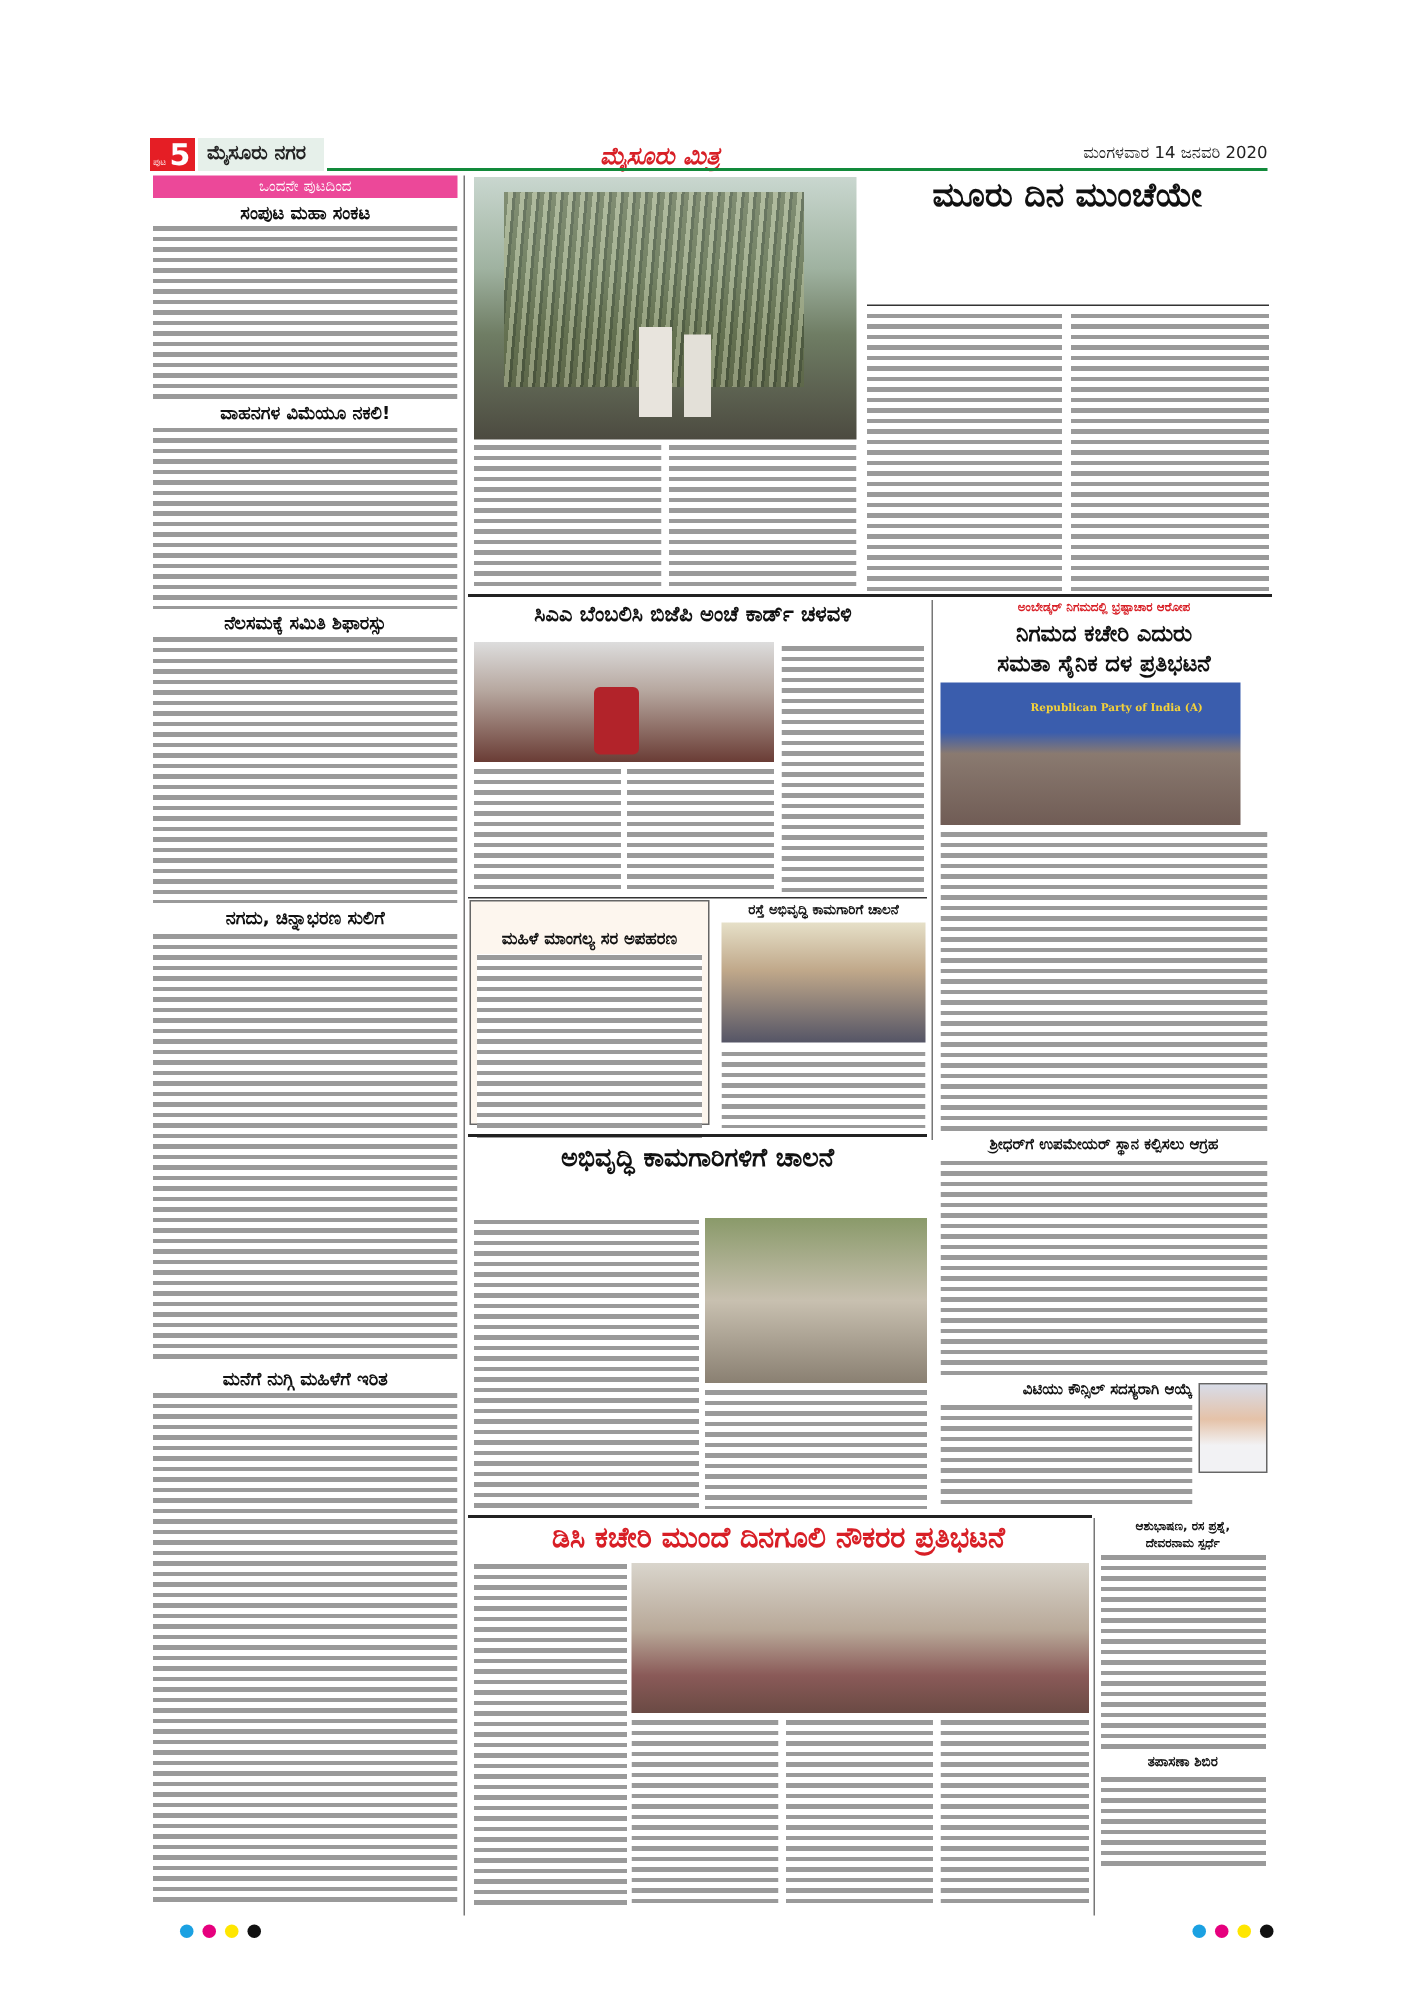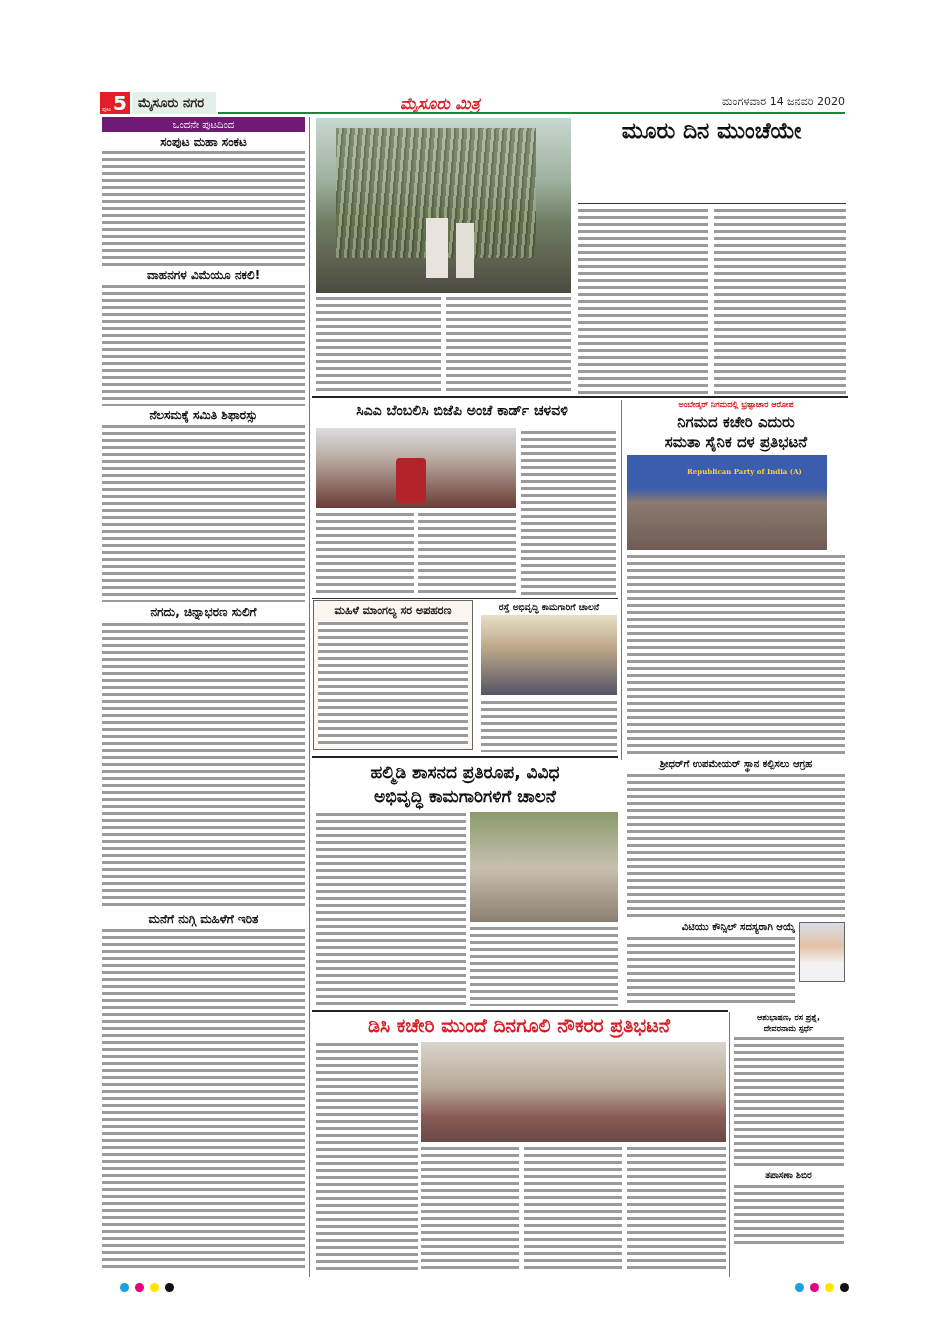--- a/index.html
+++ b/index.html
@@ -5,21 +5,21 @@
   *{box-sizing:border-box;margin:0;padding:0}
   body{width:945px;height:1337px;background:#fff;font-family:"DejaVu Sans",sans-serif;color:#222;position:relative;overflow:hidden}
   .abs{position:absolute}
   .masthead{left:100px;top:92px;width:745px;height:24px}
   .pgbox{position:absolute;left:0;top:0;width:30px;height:22px;background:#e51e25;color:#fff;font-weight:bold;font-size:20px;line-height:22px;text-align:right;padding-right:3px}
   .pgbox small{position:absolute;left:2px;top:6px;font-size:6px;font-weight:normal}
   .section{position:absolute;left:32px;top:0;width:84px;height:22px;background:#e6f0ea;font-size:13px;line-height:22px;padding-left:6px;font-weight:bold}
   .brand{position:absolute;left:300px;top:2px;color:#d81f26;font-weight:bold;font-size:16px;font-style:italic}
   .date{position:absolute;right:0;top:3px;font-size:11px}
   .mast-line{position:absolute;left:118px;top:20px;width:627px;height:2px;background:#128a3b}
-  .bluebar{left:102px;top:117px;width:203px;height:15px;background:#701a75;color:#fff;font-size:10px;text-align:center;line-height:15px}
+  .bluebar{left:102px;top:117px;width:203px;height:15px;background:#ec4899;color:#fff;font-size:10px;text-align:center;line-height:15px}
   .head{font-weight:bold;text-align:center;color:#111}
   .red{color:#d81f26}
   .txt{font-size:5.2px;line-height:7px;color:#555;text-align:justify;overflow:hidden}
   .txt::before{content:"";display:block;height:100%;background:repeating-linear-gradient(#fff 0 1px,#9a9a9a 1px 4px,#fff 4px 7px)}
   .photo{background:#8a8a7a;overflow:hidden}
   .vline{background:#777;width:1px}
   .hline{background:#333;height:1px}
   .dots{display:flex;gap:6px}
   .dot{width:9px;height:9px;border-radius:50%}
   .boxed{border:1px solid #666}
@@ -85,33 +85,32 @@
   <div>ನಿಗಮದ ಕಚೇರಿ ಎದುರು</div>
   <div>ಸಮತಾ ಸೈನಿಕ ದಳ ಪ್ರತಿಭಟನೆ</div>
 </div>
 <div class="abs photo" style="left:627px;top:455px;width:200px;height:95px;background:linear-gradient(180deg,#3a5dad 0%,#3a5dad 35%,#8a7a70 50%,#705c55 100%)">
   <div style="position:absolute;left:60px;top:12px;color:#f4d23a;font-size:7px;font-weight:bold;font-family:'DejaVu Serif',serif">Republican Party of India (A)</div>
 </div>
 <div class="abs txt" style="left:627px;top:554px;width:218px;height:200px"></div>
 
 <div class="abs hline" style="left:312px;top:598px;width:306px"></div>
 <div class="abs boxed" style="left:313px;top:600px;width:160px;height:150px;background:#fdf6ee">
-  <div class="head" style="font-size:11px;padding-top:3px">ಮಹಿಳೆ ಮಾಂಗಲ್ಯ ಸರ ಅಪಹರಣ</div>
+  <div class="head" style="font-size:11px;padding-top:18px">ಮಹಿಳೆ ಮಾಂಗಲ್ಯ ಸರ ಅಪಹರಣ</div>
   <div class="txt" style="margin:4px;height:125px"></div>
 </div>
 <div class="abs head" style="left:478px;top:602px;width:142px;font-size:9px">ರಸ್ತೆ ಅಭಿವೃದ್ಧಿ ಕಾಮಗಾರಿಗೆ ಚಾಲನೆ</div>
 <div class="abs photo" style="left:481px;top:615px;width:136px;height:80px;background:linear-gradient(180deg,#e6e0c8 0%,#c0a88a 40%,#556 100%)"></div>
 <div class="abs txt" style="left:481px;top:700px;width:136px;height:52px"></div>
 
 <div class="abs head" style="left:625px;top:758px;width:222px;font-size:10px">ಶ್ರೀಧರ್‌ಗೆ ಉಪಮೇಯರ್ ಸ್ಥಾನ ಕಲ್ಪಿಸಲು ಆಗ್ರಹ</div>
 <div class="abs txt" style="left:627px;top:773px;width:218px;height:145px"></div>
 
 <div class="abs rule" style="left:312px;top:756px;width:306px"></div>
 <div class="abs head" style="left:312px;top:760px;width:306px;font-size:17px;line-height:24px">
-  <div>ಹಲ್ಮಿಡಿ ಶಾಸನದ ಪ್ರತಿರೂಪ, ವಿವಿಧ</div>
   <div>ಅಭಿವೃದ್ಧಿ ಕಾಮಗಾರಿಗಳಿಗೆ ಚಾಲನೆ</div>
 </div>
 <div class="abs txt" style="left:316px;top:812px;width:150px;height:196px"></div>
 <div class="abs photo" style="left:470px;top:812px;width:148px;height:110px;background:linear-gradient(180deg,#8a9a6a 0%,#c8c0b0 50%,#8a8072 100%)"></div>
 <div class="abs txt" style="left:470px;top:926px;width:148px;height:80px"></div>
 
 <div class="abs head" style="left:625px;top:921px;width:170px;font-size:10px;text-align:right">ವಿಟಿಯು ಕೌನ್ಸಿಲ್ ಸದಸ್ಯರಾಗಿ ಆಯ್ಕೆ</div>
 <div class="abs txt" style="left:627px;top:936px;width:168px;height:68px"></div>
 <div class="abs boxed" style="left:799px;top:922px;width:46px;height:60px;background:linear-gradient(180deg,#d8dce8 0%,#e5c2a8 40%,#f2f2f4 70%)"></div>
 

